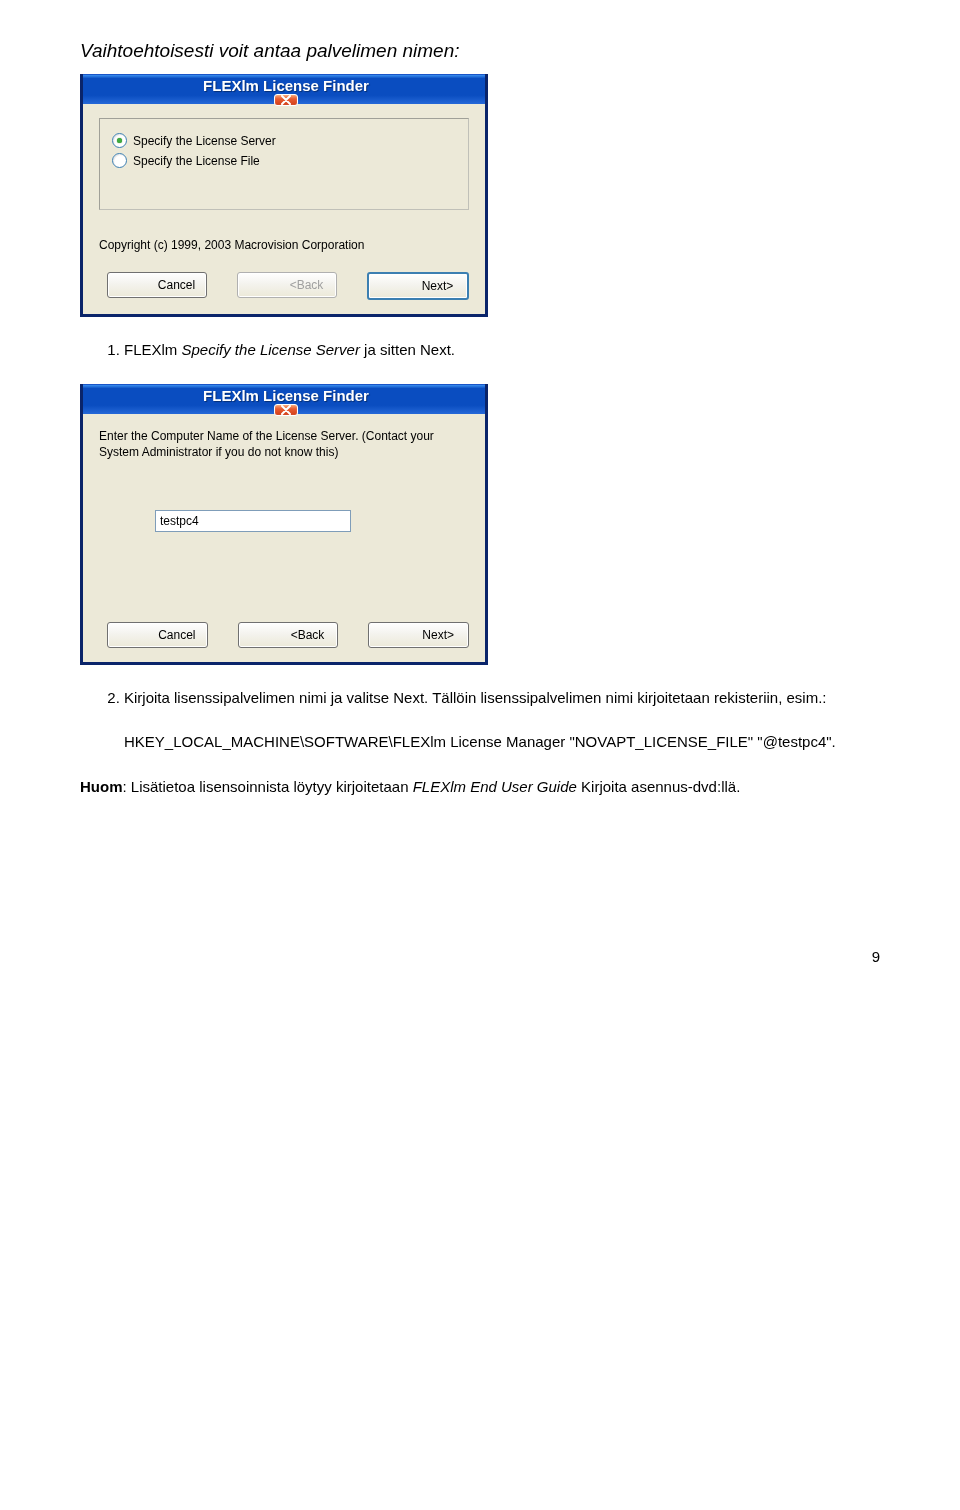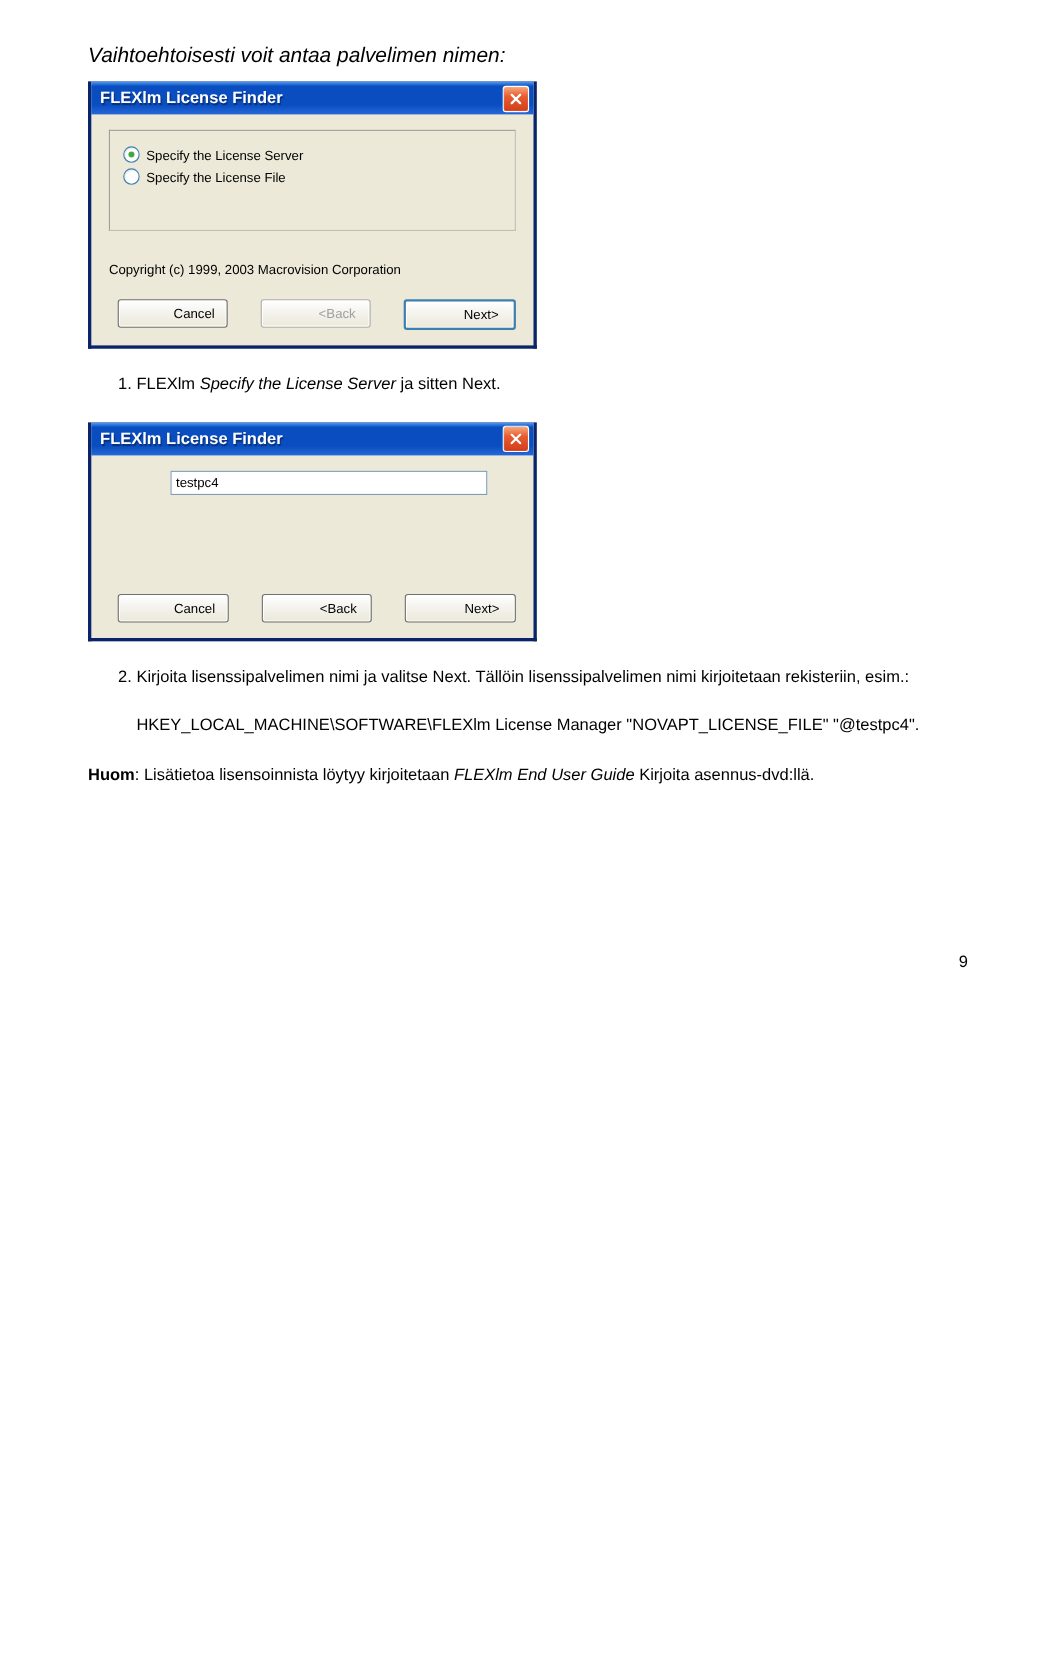--- a/index.html
+++ b/index.html
@@ -25,20 +25,21 @@
   }
   .dialog-titlebar {
     height: 30px;
     background: linear-gradient(to bottom, #2a6cce 0%, #0a4fc3 10%, #0a4fc3 50%, #3a7bdf 100%);
     background: linear-gradient(to right, #1255c0, #2c7ae2 40%, #2c7ae2 60%, #5a9bf0);
     display: flex;
     align-items: center;
     padding: 2px 4px 2px 8px;
     box-sizing: border-box;
     border-top: 1px solid #1a56c8;
+    flex-direction: column;
   }
   .titlebar-bg {
     background: linear-gradient(to bottom,#3a8ff0 0%,#0a4dc0 12%,#0a4dc0 70%,#2568d8 100%);
   }
   .dialog-title {
     flex: 1;
     color: #fff;
     font-weight: bold;
     font-family: "Trebuchet MS", Tahoma, sans-serif;
     font-size: 15px;
@@ -137,21 +138,21 @@
     padding-left: 39px;
   }
   .xp-button.disabled {
     color: #a0a0a0;
     border-color: #b0b0b0;
   }
   .xp-button.default {
     border: 2px solid #3c7fb1;
   }
   .text-input {
-    width: 288px;
+    width: 196px;
     height: 22px;
     background: #fff;
     border: 1px solid #7f9db9;
     box-sizing: border-box;
     padding: 2px 4px;
     font-family: Tahoma, sans-serif;
     font-size: 12px;
     margin-left: 56px;
     margin-bottom: 90px;
   }
@@ -231,20 +232,21 @@
 <div class="dialog">
   <div class="dialog-titlebar titlebar-bg">
     <span class="dialog-title">FLEXlm License Finder</span>
     <div class="close-btn">
       <svg width="10" height="10" viewBox="0 0 10 10">
           <path d="M1 1 L9 9 M9 1 L1 9" stroke="#fff" stroke-width="2" stroke-linecap="round"></path>
         </svg>
     </div>
   </div>
   <div class="dialog-body">
+    <div class="dialog-text" style="margin-bottom:50px;">Enter the Computer Name of the License Server. (Contact your System Administrator if you do not know this)</div>
 
     <input class="text-input" value="testpc4" style="">
 
     <div class="btn-row-2">
       <div class="xp-button">Cancel</div>
       <div class="xp-button">&lt;Back</div>
       <div class="xp-button">Next&gt;</div>
     </div>
   </div>
 </div>

